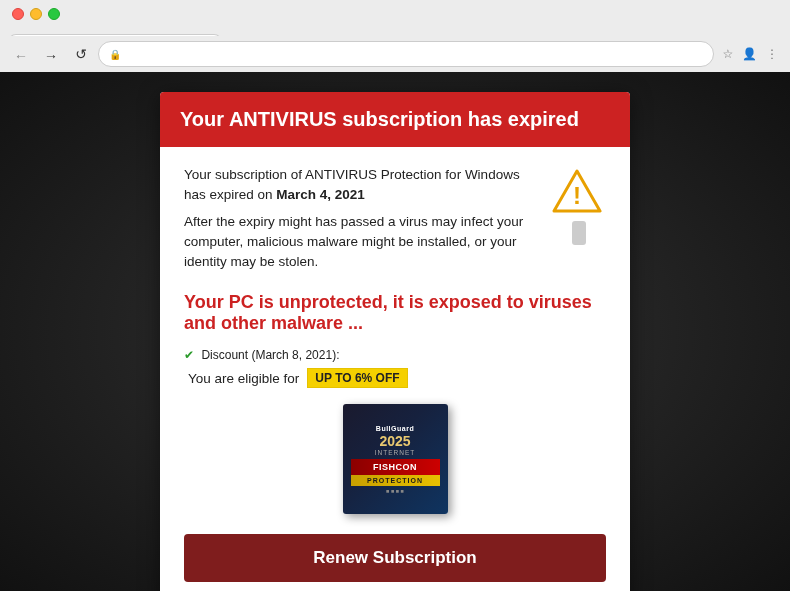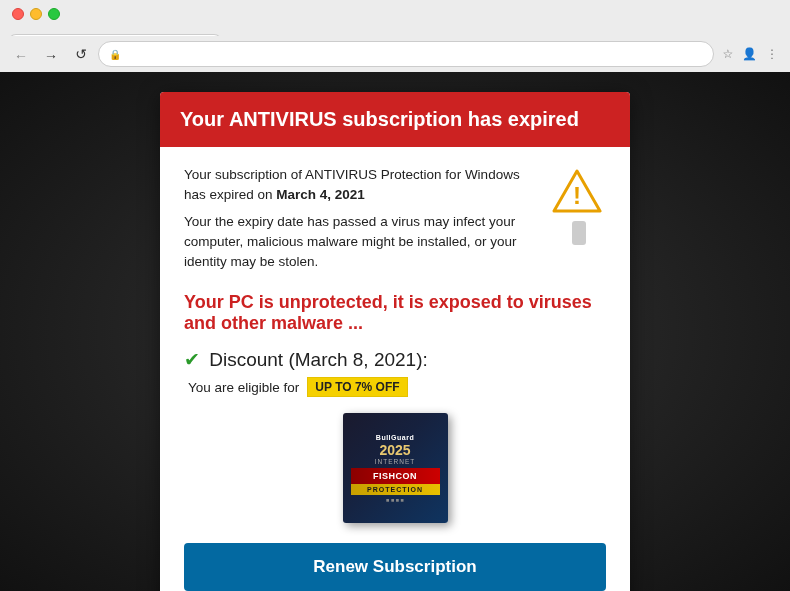--- a/index.html
+++ b/index.html
@@ -267,21 +267,21 @@
       color: #cc2222;
       font-size: 18px;
       font-weight: 600;
       margin-bottom: 14px;
     }
 
     .discount-section {
       margin-bottom: 12px;
     }
     .discount-label {
-      font-size: 19px;
+      font-size: 12px;
       color: #222;
       margin-bottom: 6px;
     }
     .checkmark {
       color: #2a9a2a;
       margin-right: 4px;
     }
     .eligible-row {
       font-size: 13.5px;
       color: #222;
@@ -363,21 +363,21 @@
       color: #888;
       font-size: 5.5px;
       text-align: center;
       margin-top: 2px;
     }
 
     
     .renew-btn {
       display: block;
       width: 100%;
-      background: #0369a1;
+      background: #7f1d1d;
       color: #fff;
       border: none;
       border-radius: 4px;
       padding: 14px;
       font-size: 17px;
       font-weight: 600;
       text-align: center;
       cursor: pointer;
       margin-top: 4px;
     }
@@ -429,41 +429,41 @@
       <div class="card-header">
         <div class="card-header-title">Your ANTIVIRUS subscription has expired</div>
       </div>
       <div class="card-body">
 
         <div class="warning-section">
           <div class="warning-text-block">
             <p class="warning-text">
               <span>Your subscription of ANTIVIRUS Protection for Windows has expired on </span><strong>March 4, 2021</strong>
             </p>
-            <p class="warning-text">Your the expiry date has passed a virus may infect your computer, malicious malware might be installed, or your identity may be stolen.</p>
+            <p class="warning-text">After the expiry might has passed a virus may infect your computer, malicious malware might be installed, or your identity may be stolen.</p>
           </div>
           <div class="warning-triangle">
             <svg class="triangle-svg" viewBox="0 0 50 44">
               <polygon points="25,2 48,42 2,42" fill="none" stroke="#e8a000" stroke-width="3" stroke-linejoin="round"></polygon>
               <text x="25" y="35" text-anchor="middle" font-size="24" font-weight="900" fill="#e8a000">!</text>
             </svg>
             <div class="scroll-indicator"></div>
           </div>
         </div>
 
         <p class="alert-text">Your PC is unprotected, it is exposed to viruses and other malware ...</p>
 
         <div class="discount-section">
           <p class="discount-label">
             <span class="checkmark">✔</span>
             <span>Discount (March 8, 2021):</span>
           </p>
           <div class="eligible-row">
             <span>You are eligible for</span>
-            <span class="discount-badge">UP TO 7% OFF</span>
+            <span class="discount-badge">UP TO 6% OFF</span>
           </div>
         </div>
 
         <div class="product-area">
           <div class="product-box">
             <div class="product-brand">BullGuard</div>
             <div class="product-year">2025</div>
             <div class="product-subtitle">INTERNET</div>
             <div class="product-name-banner">FISHCON</div>
             <div class="product-sub-banner">PROTECTION</div>

